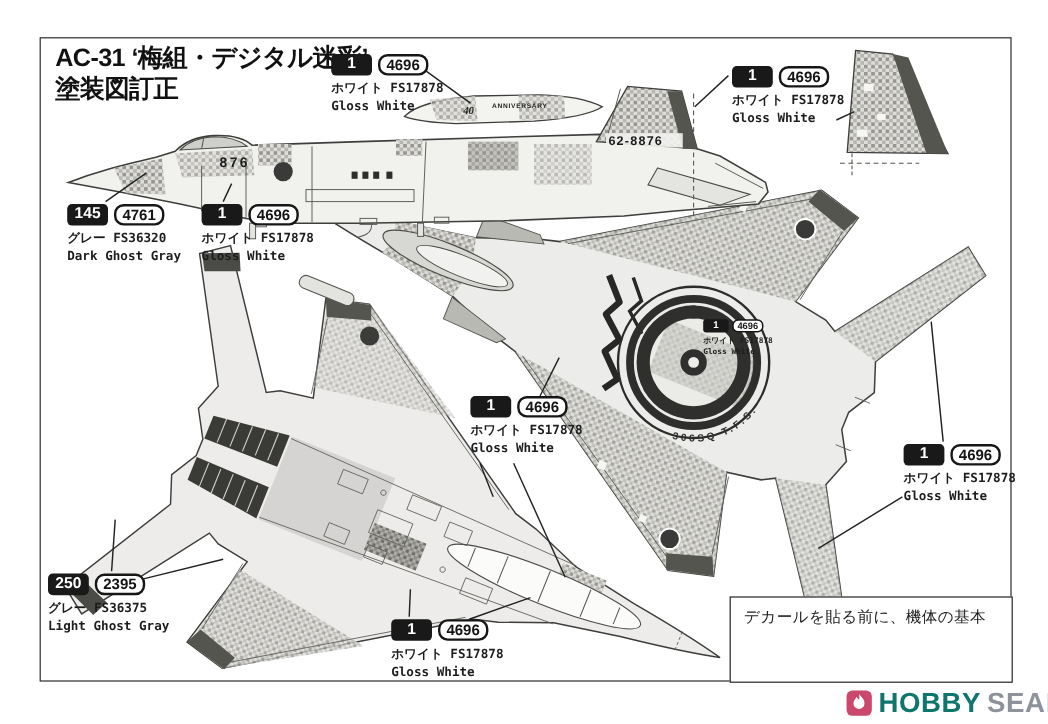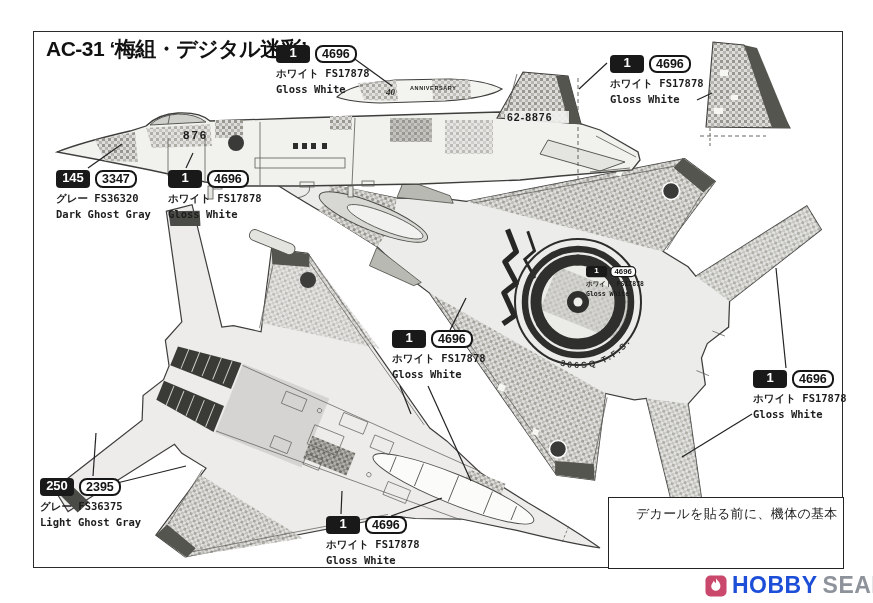--- a/index.html
+++ b/index.html
@@ -19,21 +19,21 @@
        background:#191919;color:#fff;border-radius:4px;text-align:center;
        font:bold 13px "Liberation Sans",sans-serif;}
   .code{display:inline-block;padding:0 5px;height:18px;line-height:15px;background:#fff;
         border:2px solid #161616;border-radius:8px;text-align:center;box-sizing:border-box;
         font:bold 12.5px "Liberation Sans",sans-serif;color:#141414;}
   .jp{margin-top:4px;font:bold 10.5px "DejaVu Sans Mono",monospace;color:#1d1d1d;}
   .en{margin-top:2px;font:bold 10.5px "DejaVu Sans Mono",monospace;color:#1d1d1d;}
   .co.small{transform:scale(0.62);transform-origin:0 0;}
   
   #note{position:absolute;left:608px;top:497px;width:236px;height:72px;background:#fff;
-        border:1.6px solid #232323;box-sizing:border-box;padding:7px 0 0 27px;
+        border:1.6px solid #232323;box-sizing:border-box;padding:7px 0 0 11px;
         font-size:13px;line-height:18.5px;color:#1c1c1c;letter-spacing:0.3px;}
   
   #hslogo{position:absolute;left:705px;top:572px;display:flex;align-items:center;gap:5px;}
   #hslogo .b1{font:bold 23px "Liberation Sans",sans-serif;letter-spacing:0.5px;}
   #hslogo .b2{font:bold 23px "Liberation Sans",sans-serif;letter-spacing:0.5px;}
 </style>
 </head>
 <body>
 
 <div id="page">
@@ -265,20 +265,21 @@
       <line x1="752" y1="414" x2="682" y2="457"></line>
       <line x1="93" y1="476" x2="96" y2="433"></line>
       <line x1="117" y1="483" x2="186" y2="466"></line>
       <line x1="341" y1="514" x2="342" y2="491"></line>
       <line x1="391" y1="516" x2="442" y2="498"></line>
     </g>
   </svg>
 
   <div class="title">
     <span>AC-31 ‘梅組・デジタル迷彩’</span>
+    <span class="l2">塗装図訂正</span>
   </div>
 
   <div class="co" style="left:276px;top:45px">
     <div class="chips">
       <span class="num">1</span>
       <span class="code">4696</span>
     </div>
     <div class="jp">ホワイト FS17878</div>
     <div class="en">Gloss White</div>
   </div>
@@ -288,21 +289,21 @@
       <span class="num">1</span>
       <span class="code">4696</span>
     </div>
     <div class="jp">ホワイト FS17878</div>
     <div class="en">Gloss White</div>
   </div>
 
   <div class="co" style="left:56px;top:170px">
     <div class="chips">
       <span class="num">145</span>
-      <span class="code">3347</span>
+      <span class="code">4761</span>
     </div>
     <div class="jp">グレー FS36320</div>
     <div class="en">Dark Ghost Gray</div>
   </div>
 
   <div class="co" style="left:168px;top:170px">
     <div class="chips">
       <span class="num">1</span>
       <span class="code">4696</span>
     </div>
@@ -357,17 +358,17 @@
 
   <div id="note">
     <div>デカールを貼る前に、機体の基本</div>
   </div>
 
   <div id="hslogo">
     <svg width="22" height="22" viewBox="0 0 23 23">
       <rect x="0.5" y="0.5" width="22" height="22" rx="5" fill="#c9486b"></rect>
       <path d="M11.5,3.5c1.8,3 4.6,4.3 4.6,8.2a4.8,4.8 0 1 1-9.6,0c0-2.5 1.7-3.7 2.7-5.8c0.6,1.2 1.3,1.9 2.3,2.7c0.3-1.7 0-3.5 0-5.1z" fill="#ffffff"></path>
     </svg>
-    <span class="b1" style="color:#1d4ed8">HOBBY</span>
+    <span class="b1" style="color:#0f766e">HOBBY</span>
     <span class="b2" style="color:#8d929b">SEARCH</span>
   </div>
 
 </div>
 
 </body></html>

